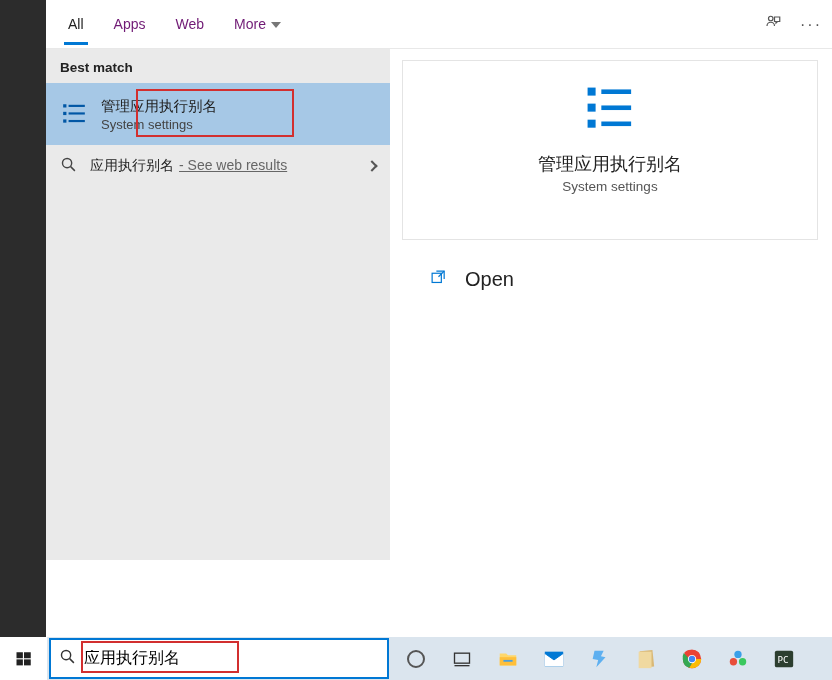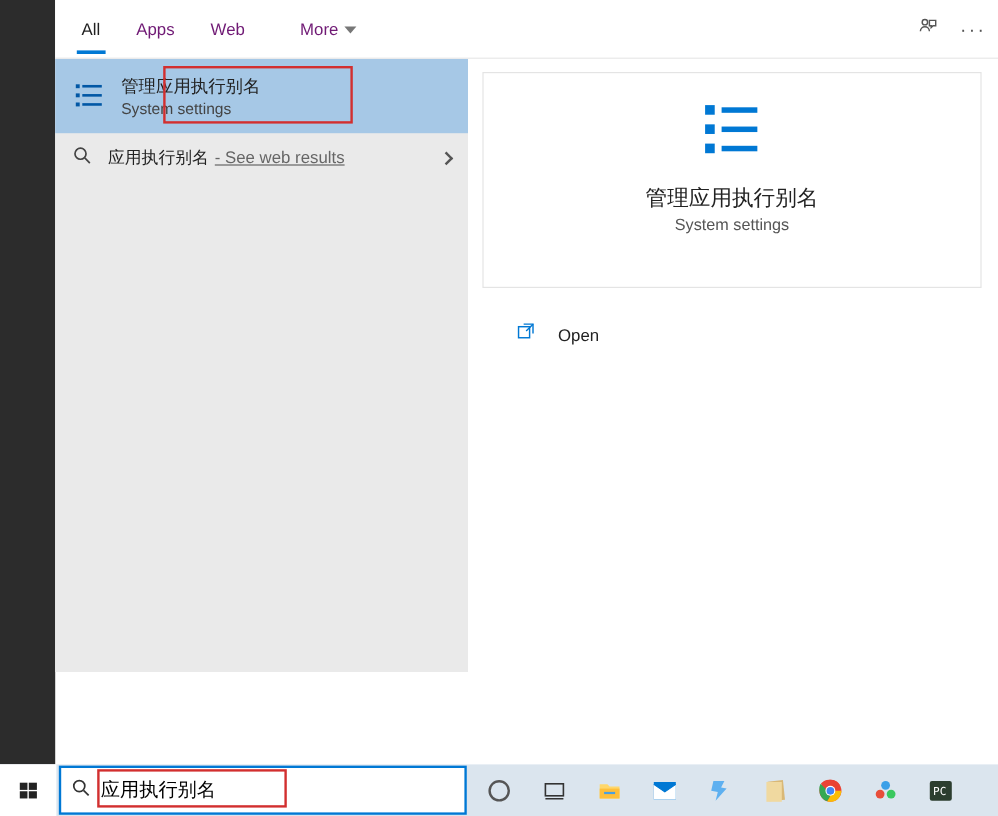--- a/index.html
+++ b/index.html
@@ -51,21 +51,21 @@
     }
     .top-tabs .tab.active::after {
       content: "";
       position: absolute;
       left: 0;
       right: 0;
       bottom: 0;
       height: 3px;
       background: #0078d4;
     }
-    .tab-more { display: flex; align-items: center; gap: 5px; margin-left: 16px; }
+    .tab-more { display: flex; align-items: center; gap: 5px; }
     .chev-down {
       width: 0; height: 0;
       border-left: 5px solid transparent;
       border-right: 5px solid transparent;
       border-top: 6px solid #777;
       margin-top: 2px;
     }
     .top-right-icons {
       position: absolute;
       right: 10px;
@@ -146,21 +146,21 @@
       position: absolute;
       left: 402px;
       top: 254px;
       width: 416px;
       padding: 14px 28px;
       display: flex;
       align-items: center;
       gap: 18px;
     }
     .open-icon svg { width: 17px; height: 17px; }
-    .open-text { font-size: 14px; color: #222; }
+    .open-text { font-size: 20px; color: #222; }
     .taskbar {
       position: absolute;
       left: 0;
       bottom: 0;
       width: 832px;
       height: 43px;
       background: #dbe5ee;
       display: flex;
       align-items: center;
     }
@@ -228,20 +228,21 @@
         <svg viewBox="0 0 24 24" fill="none" stroke="#555" stroke-width="1.6">
           <circle cx="9" cy="6" r="3"></circle>
           <path d="M4 16c0-3 2.5-5 5-5s5 2 5 5"></path>
           <path d="M14 4h7v6h-3l-2 2v-2h-2z"></path>
         </svg>
       </span>
       <span class="dots-icon">···</span>
     </div>
   </div>
 
+  <div class="section-label">Best match</div>
 
   <div class="result-item selected">
     <div class="result-icon list-glyph">
       <svg viewBox="0 0 24 24">
         <rect x="2" y="3" width="3" height="3" fill="#0157a5"></rect>
         <rect x="7" y="3.5" width="15" height="2" fill="#0157a5"></rect>
         <rect x="2" y="10" width="3" height="3" fill="#0157a5"></rect>
         <rect x="7" y="10.5" width="15" height="2" fill="#0157a5"></rect>
         <rect x="2" y="17" width="3" height="3" fill="#0157a5"></rect>
         <rect x="7" y="17.5" width="15" height="2" fill="#0157a5"></rect>

